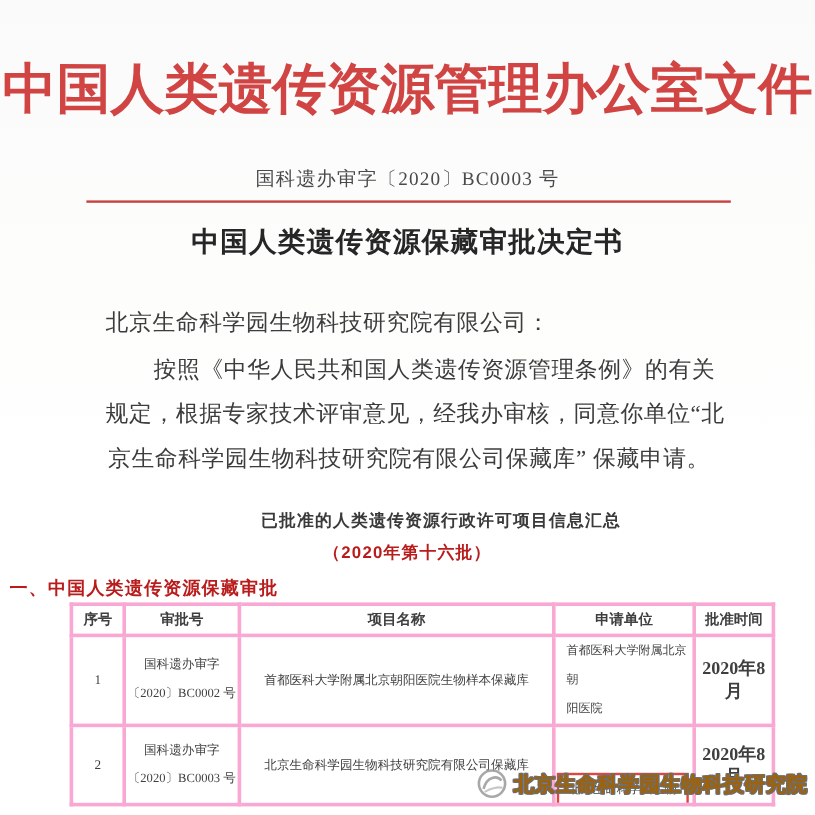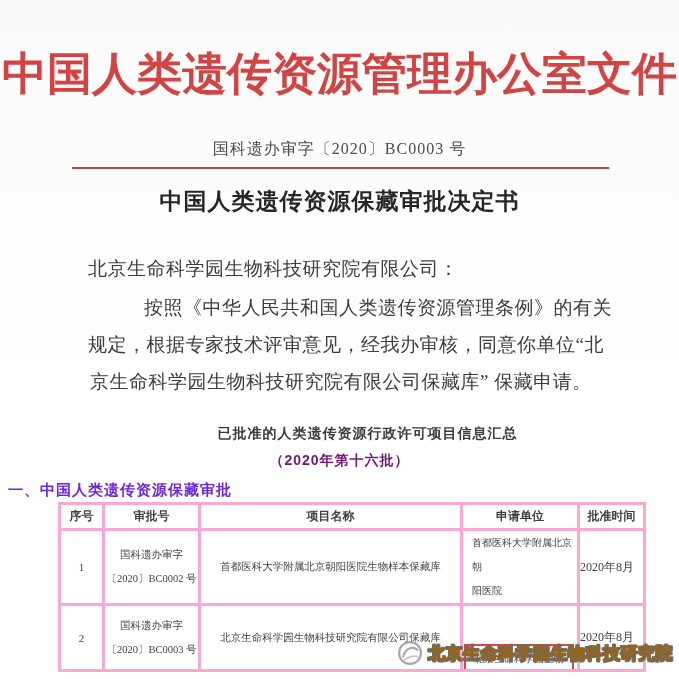--- a/index.html
+++ b/index.html
@@ -26,56 +26,56 @@
   }
   .decision-title{
     left:0;top:186px;width:679px;text-align:center;
     font-size:23px;font-weight:bold;color:#262626;
     font-family:"Liberation Sans","DejaVu Sans",sans-serif;letter-spacing:1px;
   }
   .body-line{
     font-size:19px;color:#3c3c3c;white-space:nowrap;letter-spacing:0.5px;
   }
   .salutation{left:88px;top:256px;}
-  .bline1{left:128px;top:295px;margin-left:16px;}
+  .bline1{left:128px;top:295px;}
   .bline2{left:88px;top:332px;}
   .bline3{left:90px;top:369px;}
   .summary-title{
     left:0;top:425px;width:679px;text-align:center;
     font-size:14px;font-weight:bold;color:#3a3a3a;
     font-family:"Liberation Sans","DejaVu Sans",sans-serif;letter-spacing:1px;margin-left:28px;
   }
   .summary-subtitle{
     left:0;top:452px;width:679px;text-align:center;
-    font-size:14px;font-weight:bold;color:#701a75;
+    font-size:14px;font-weight:bold;color:#b91c1c;
     font-family:"Liberation Sans","DejaVu Sans",sans-serif;letter-spacing:1px;
   }
   .section-heading{
-    left:8px;top:481px;font-size:15px;font-weight:bold;color:#6d28d9;
+    left:8px;top:481px;font-size:15px;font-weight:bold;color:#b91c1c;
     font-family:"Liberation Sans","DejaVu Sans",sans-serif;letter-spacing:1px;
   }
   table.approvals{
     position:absolute;left:58px;top:502px;width:585px;
     border-collapse:collapse;table-layout:fixed;
     font-family:"Liberation Serif","DejaVu Serif",serif;
   }
   table.approvals td,table.approvals th{
     border:3px solid #f9a8d4;vertical-align:middle;padding:0;
     color:#3f3f3f;overflow:hidden;
   }
   tr.hdr{height:26px;}
   tr.r1{height:64px;}
   tr.r2{height:66px;}
   th.hc{font-size:12px;font-weight:bold;text-align:center;color:#333;}
   td.c-index{font-size:11px;text-align:center;}
   td.c-approval{font-size:10.5px;text-align:center;line-height:24px;margin-left:40px;}
   td.c-project{font-size:10.5px;text-align:center;letter-spacing:0px;}
   td.c-applicant{font-size:10px;text-align:left;line-height:24px;}
   td.c-applicant .pad{padding-left:9px;padding-right:2px;}
-  td.c-date{font-size:12px;text-align:left;}
+  td.c-date{font-size:15px;text-align:center;font-weight:bold;}
   .hl-cell{position:relative;height:100%;}
   .red-box{
     position:absolute;left:1px;top:6px;width:110px;height:45px;
     border:2px solid #e04543;box-sizing:border-box;
     padding:3px 0 0 8px;line-height:19px;font-size:10px;color:#3f3f3f;
   }
   .watermark{
     left:396px;top:636px;width:283px;height:34px;display:flex;align-items:center;
   }
   .wm-icon{width:28px;height:28px;flex:0 0 28px;margin-right:4px;opacity:0.85;}

